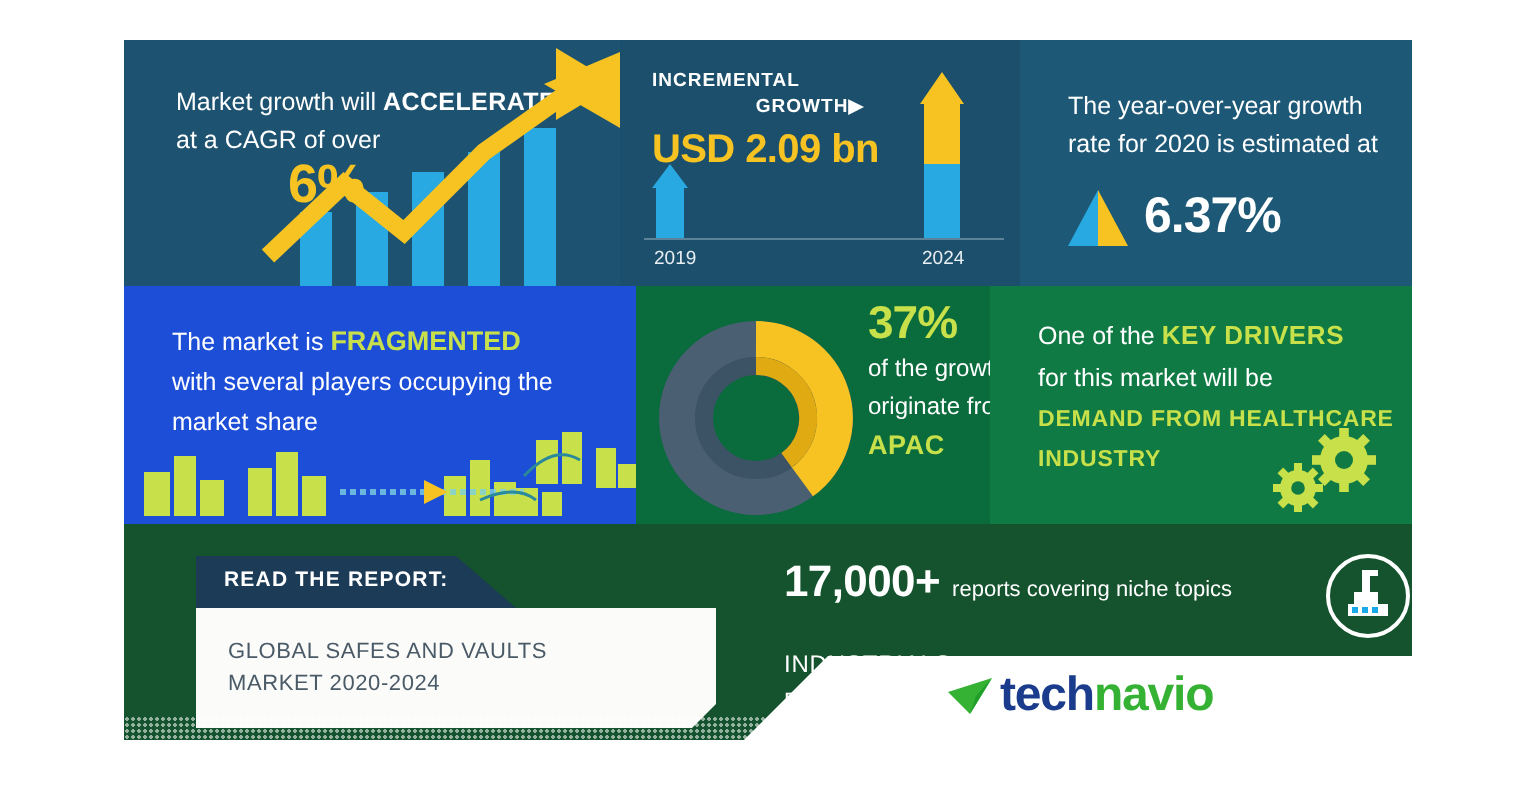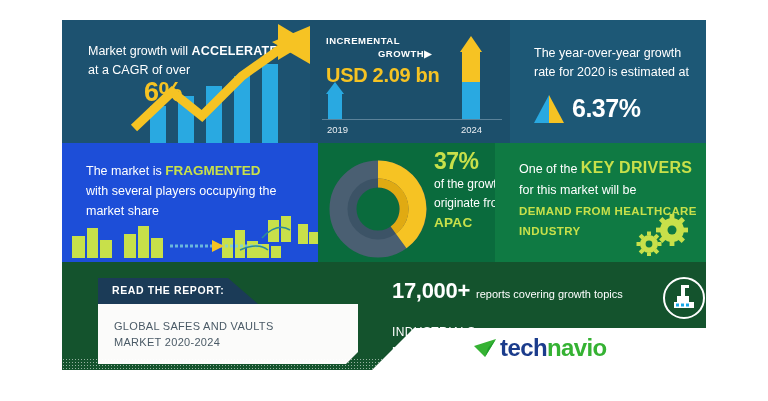--- a/index.html
+++ b/index.html
@@ -72,21 +72,21 @@
   .ml-text b { color:#c8e04a; font-weight:bold; font-size:13.5px; }
   .cities { position:absolute; left:0; bottom:2px; }
 
   .donut { position:absolute; left:8px; top:14px; }
   .apac-block { position:absolute; left:116px; top:4px; width:200px; }
   .pct37 { color:#c8e04a; font-size:23px; font-weight:bold; letter-spacing:-.5px; display:block; line-height:28px; }
   .apac-line { color:#ffffff; font-size:12px; line-height:19px; display:block; }
   .apac-word { color:#c8e04a; font-size:13.5px; font-weight:bold; display:block; line-height:20px; letter-spacing:.3px; }
 
   .mr-text { position:absolute; left:24px; top:14px; width:185px; color:#ffffff; font-size:12.5px; line-height:21px; }
-  .mr-text b { color:#c8e04a; font-weight:bold; font-size:16px; letter-spacing:.3px; }
+  .mr-text b { color:#c8e04a; font-weight:bold; font-size:13px; letter-spacing:.3px; }
   .mr-drv { color:#c8e04a; font-weight:bold; font-size:11.5px; letter-spacing:.4px; line-height:20px; display:block; }
   .gears { position:absolute; right:12px; bottom:6px; }
 
   
   .row-bot { position:absolute; left:0; top:242px; width:644px; height:108px; background:#14532d; overflow:hidden; }
   .dots-strip { position:absolute; left:0; bottom:0; width:644px; height:12px;
     background-image: radial-gradient(#ffffff 0.8px, transparent 0.9px);
     background-size: 3px 3px; opacity:.55; }
 
   .read-tab {
@@ -275,21 +275,21 @@
 
     <div class="read-tab">
       <span>READ THE REPORT:</span>
     </div>
 
     <div class="report-card">
       <span><b style="font-weight:normal">GLOBAL SAFES AND VAULTS</b><br><b style="font-weight:normal">MARKET 2020-2024</b></span>
     </div>
 
     <div class="stat-block">
-      <span class="big-num">17,000+</span><span class="small-note">reports covering growth topics</span>
+      <span class="big-num">17,000+</span><span class="small-note">reports covering niche topics</span>
       <span class="ind">INDUSTRIALS</span>
       <span class="read-at">Read them at:</span>
       <a class="site" href="#">www.technavio.com</a>
     </div>
 
     <svg class="ind-circle" width="44" height="44">
       <circle cx="22" cy="22" r="20" fill="none" stroke="#ffffff" stroke-width="2"></circle>
       <g fill="#ffffff">
         <rect x="19" y="10" width="4" height="10"></rect>
         <rect x="15" y="20" width="12" height="6"></rect>

